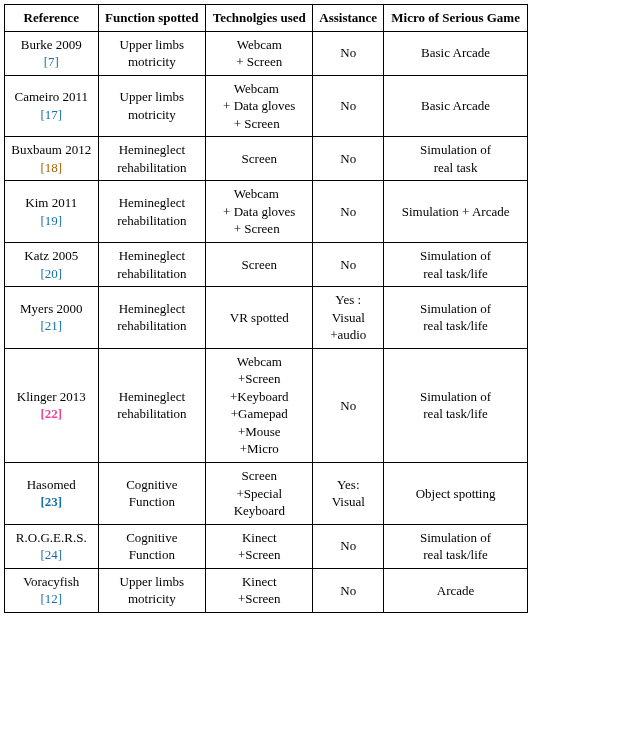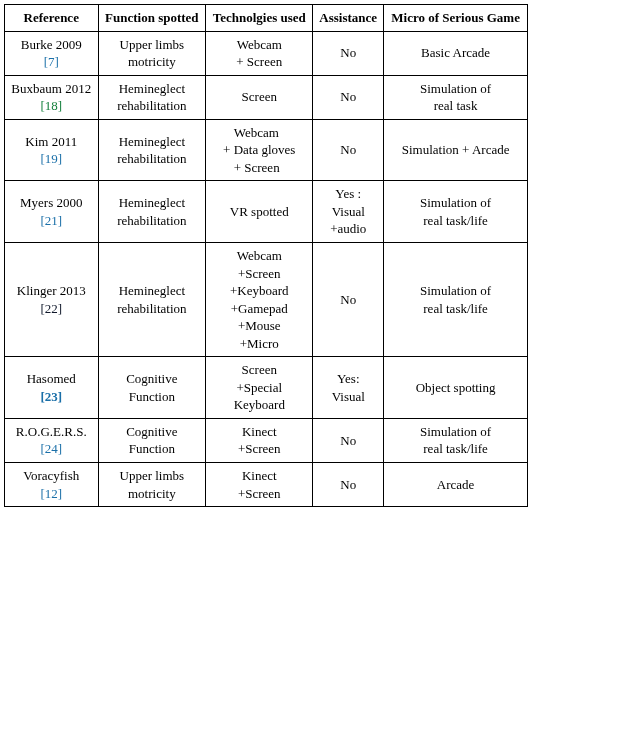--- a/index.html
+++ b/index.html
@@ -51,42 +51,56 @@
     </thead>
     <tbody id="table-body">
     <tr>
           <td>Burke 2009<br><span class="ref-link" style="color:#1a6fa8;">[7]</span></td>
           <td>Upper limbs<br>motricity</td>
           <td>Webcam<br>+ Screen</td>
           <td>No</td>
           <td>Basic Arcade</td>
         </tr>
         <tr>
-          <td>Buxbaum 2012<br><span class="ref-link" style="color:#15803d;text-align:right;">[18]</span></td>
+          <td>Cameiro 2011<br><span class="ref-link" style="color:#1a6fa8;">[17]</span></td>
+          <td>Upper limbs<br>motricity</td>
+          <td style="position: relative;"><span style="display:inline-block; vertical-align:middle;">+</span>&nbsp;<span style="display:inline-block; vertical-align:middle; text-align:left;">Webcam<br>Data gloves<br>+ Screen</span></td>
+          <td>No</td>
+          <td>Basic Arcade</td>
+        </tr>
+        <tr>
+          <td>Buxbaum 2012<br><span class="ref-link" style="color:#a16207;text-align:right;">[18]</span></td>
           <td>Hemineglect<br>rehabilitation</td>
           <td>Screen</td>
           <td>No</td>
           <td>Simulation of<br>real task</td>
         </tr>
         <tr>
           <td>Kim 2011<br><span class="ref-link" style="color:#1a6fa8;">[19]</span></td>
           <td>Hemineglect<br>rehabilitation</td>
           <td style="position: relative;"><span style="display:inline-block; vertical-align:middle;">+</span>&nbsp;<span style="display:inline-block; vertical-align:middle; text-align:left;">Webcam<br>Data gloves<br>+ Screen</span></td>
           <td>No</td>
           <td>Simulation + Arcade</td>
         </tr>
         <tr>
+          <td>Katz 2005<br><span class="ref-link" style="color:#1a6fa8;">[20]</span></td>
+          <td>Hemineglect<br>rehabilitation</td>
+          <td>Screen</td>
+          <td>No</td>
+          <td>Simulation of<br>real task/life</td>
+        </tr>
+        <tr>
           <td>Myers 2000<br><span class="ref-link" style="color:#1a6fa8;">[21]</span></td>
           <td>Hemineglect<br>rehabilitation</td>
           <td>VR spotted</td>
           <td>Yes :<br>Visual<br>+audio</td>
           <td>Simulation of<br>real task/life</td>
         </tr>
         <tr>
-          <td>Klinger 2013<br><span class="ref-link" style="color:#0f172a;">[22]</span></td>
+          <td>Klinger 2013<br><span class="ref-link" style="color:#ec4899;font-weight:bold;">[22]</span></td>
           <td>Hemineglect<br>rehabilitation</td>
           <td>Webcam<br>+Screen<br>+Keyboard<br>+Gamepad<br>+Mouse<br>+Micro</td>
           <td>No</td>
           <td>Simulation of<br>real task/life</td>
         </tr>
         <tr>
           <td>Hasomed<br><span class="ref-link" style="color:#1a6fa8;font-weight:bold;">[23]</span></td>
           <td>Cognitive<br>Function</td>
           <td>Screen<br>+Special<br>Keyboard</td>
           <td>Yes:<br>Visual</td>

